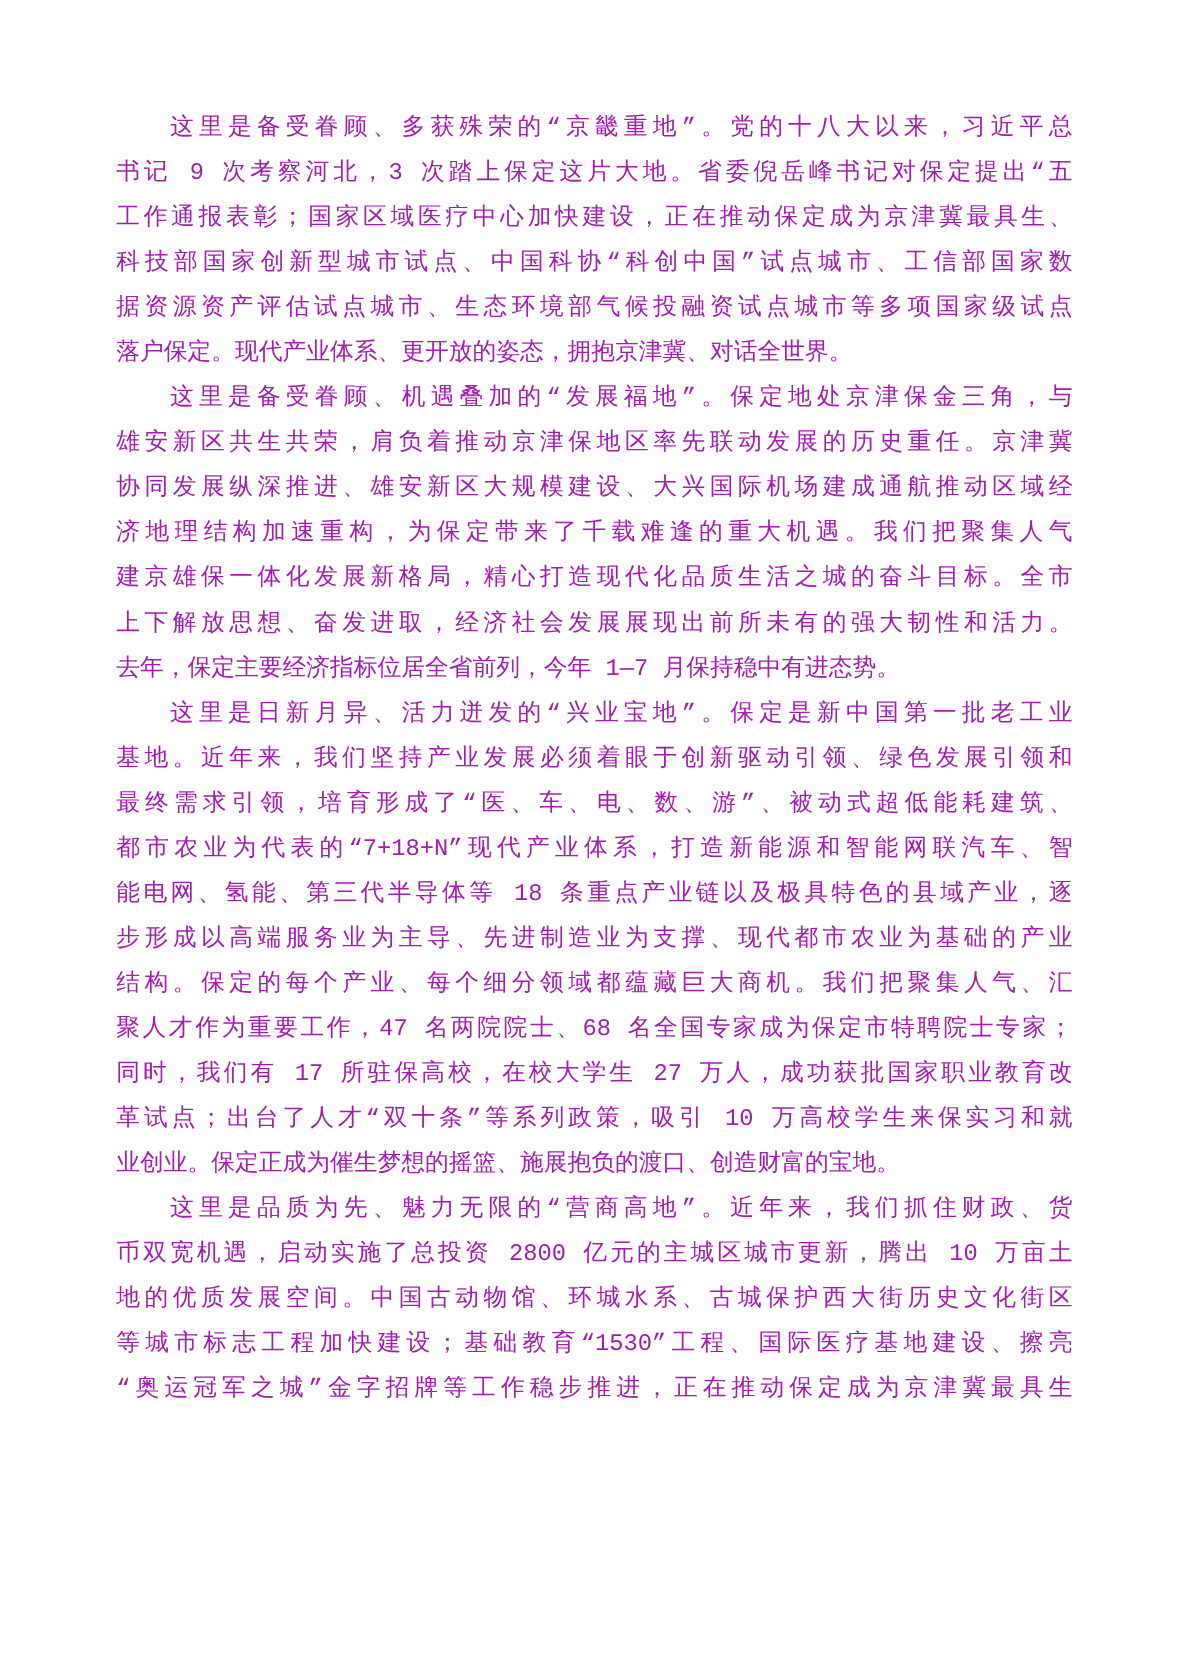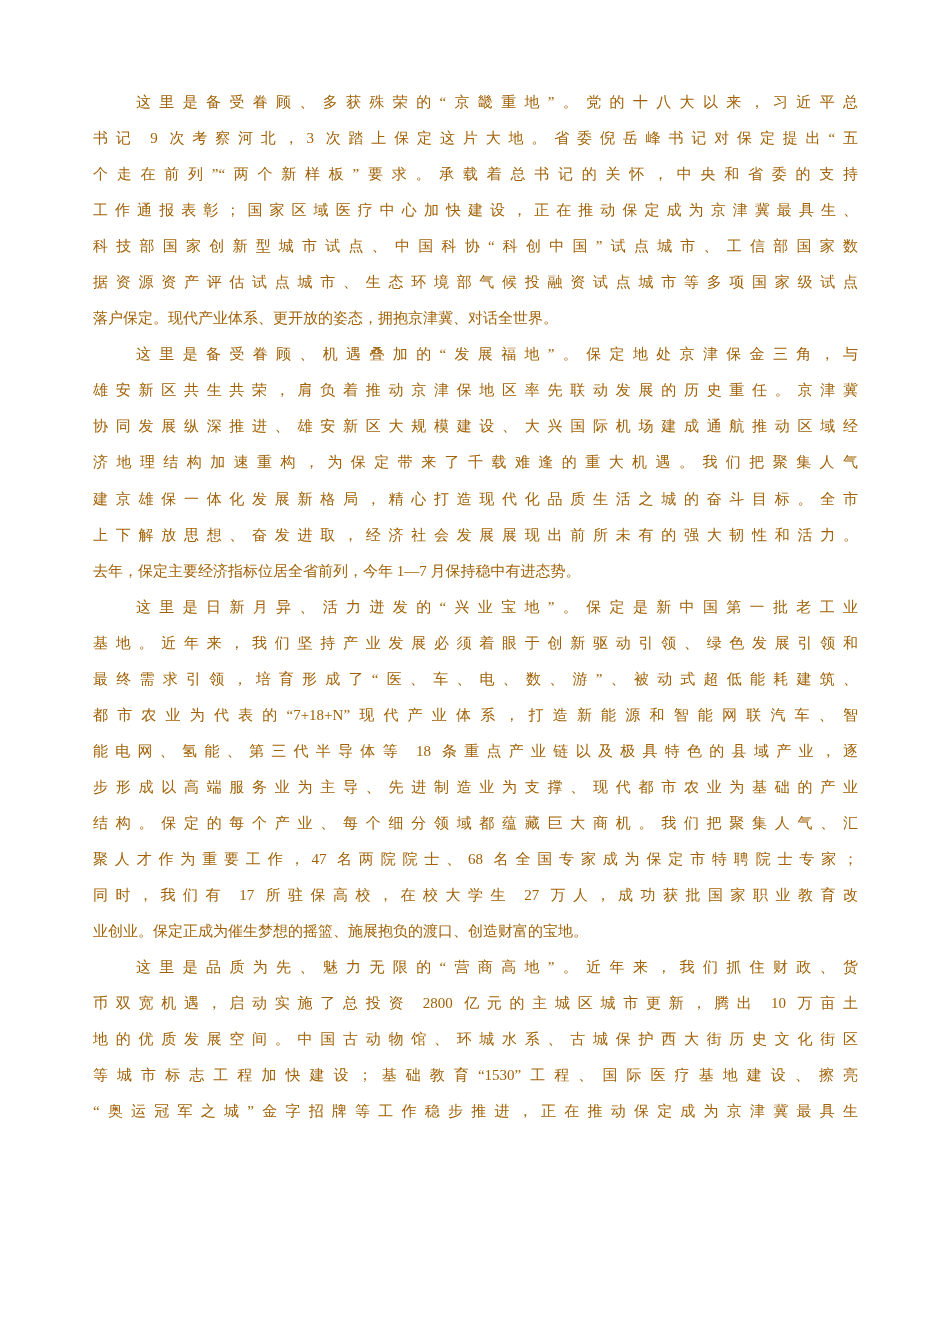--- a/index.html
+++ b/index.html
@@ -2,42 +2,41 @@
 <html><head>
 <meta charset="utf-8">
 <style>
   html, body { margin: 0; padding: 0; background: #ffffff; }
   body { width: 950px; height: 1344px; position: relative; overflow: hidden; }
   .page {
     position: absolute; left: 0; top: 0; width: 950px; height: 1344px; background: #ffffff;
   }
   .text-block {
     position: absolute; left: 93px; top: 84px; width: 765px;
-    font-family: Liberation Serif, serif;
-    font-size: 15px; color: #a16207;
+    font-family: Liberation Mono, monospace;
+    font-size: 19px; color: #a21caf;
   }
   .line {
     display: block; height: 36.06px; line-height: 36.06px;
     white-space: nowrap; text-align-last: justify; text-align: justify;
     width: 765px;
   }
   .line.indent { padding-left: 43px; width: 722px; }
   .line.last { text-align-last: left; }
   .para { display: block; }
 </style>
 </head>
 <body>
 
 <div class="page">
   <div class="text-block">
 
     <div class="para">
       <span class="line indent">这里是备受眷顾、多获殊荣的“京畿重地”。党的十八大以来，习近平总</span>
       <span class="line">书记 9 次考察河北，3 次踏上保定这片大地。省委倪岳峰书记对保定提出“五</span>
-      <span class="line">个走在前列”“两个新样板”要求。承载着总书记的关怀，中央和省委的支持</span>
       <span class="line">工作通报表彰；国家区域医疗中心加快建设，正在推动保定成为京津冀最具生、</span>
       <span class="line">科技部国家创新型城市试点、中国科协“科创中国”试点城市、工信部国家数</span>
       <span class="line">据资源资产评估试点城市、生态环境部气候投融资试点城市等多项国家级试点</span>
       <span class="line last">落户保定。现代产业体系、更开放的姿态，拥抱京津冀、对话全世界。</span>
     </div>
 
     <div class="para">
       <span class="line indent">这里是备受眷顾、机遇叠加的“发展福地”。保定地处京津保金三角，与</span>
       <span class="line">雄安新区共生共荣，肩负着推动京津保地区率先联动发展的历史重任。京津冀</span>
       <span class="line">协同发展纵深推进、雄安新区大规模建设、大兴国际机场建成通航推动区域经</span>
@@ -50,20 +49,21 @@
     <div class="para">
       <span class="line indent">这里是日新月异、活力迸发的“兴业宝地”。保定是新中国第一批老工业</span>
       <span class="line">基地。近年来，我们坚持产业发展必须着眼于创新驱动引领、绿色发展引领和</span>
       <span class="line">最终需求引领，培育形成了“医、车、电、数、游”、被动式超低能耗建筑、</span>
       <span class="line">都市农业为代表的“7+18+N”现代产业体系，打造新能源和智能网联汽车、智</span>
       <span class="line">能电网、氢能、第三代半导体等 18 条重点产业链以及极具特色的县域产业，逐</span>
       <span class="line">步形成以高端服务业为主导、先进制造业为支撑、现代都市农业为基础的产业</span>
       <span class="line">结构。保定的每个产业、每个细分领域都蕴藏巨大商机。我们把聚集人气、汇</span>
       <span class="line">聚人才作为重要工作，47 名两院院士、68 名全国专家成为保定市特聘院士专家；</span>
       <span class="line">同时，我们有 17 所驻保高校，在校大学生 27 万人，成功获批国家职业教育改</span>
+      <span class="line">革试点；出台了人才“双十条”等系列政策，吸引 10 万高校学生来保实习和就</span>
       <span class="line last">业创业。保定正成为催生梦想的摇篮、施展抱负的渡口、创造财富的宝地。</span>
     </div>
 
     <div class="para">
       <span class="line indent">这里是品质为先、魅力无限的“营商高地”。近年来，我们抓住财政、货</span>
       <span class="line">币双宽机遇，启动实施了总投资 2800 亿元的主城区城市更新，腾出 10 万亩土</span>
       <span class="line">地的优质发展空间。中国古动物馆、环城水系、古城保护西大街历史文化街区</span>
       <span class="line">等城市标志工程加快建设；基础教育“1530”工程、国际医疗基地建设、擦亮</span>
       <span class="line">“奥运冠军之城”金字招牌等工作稳步推进，正在推动保定成为京津冀最具生</span>
     </div>

